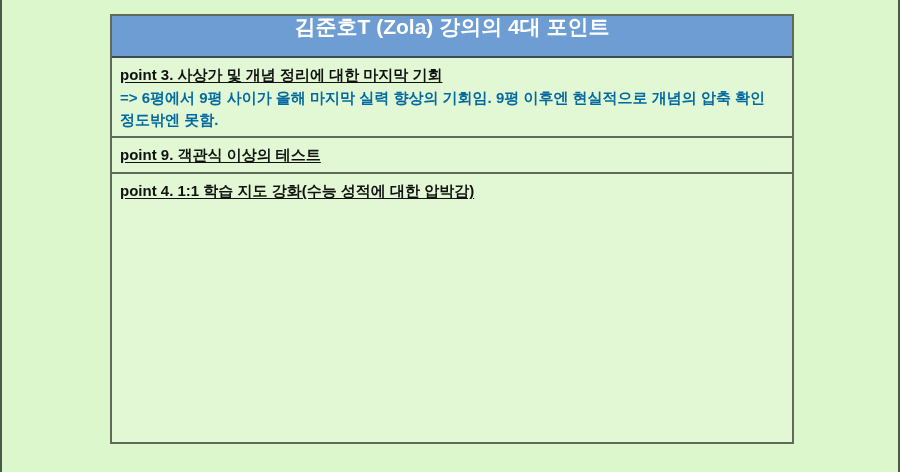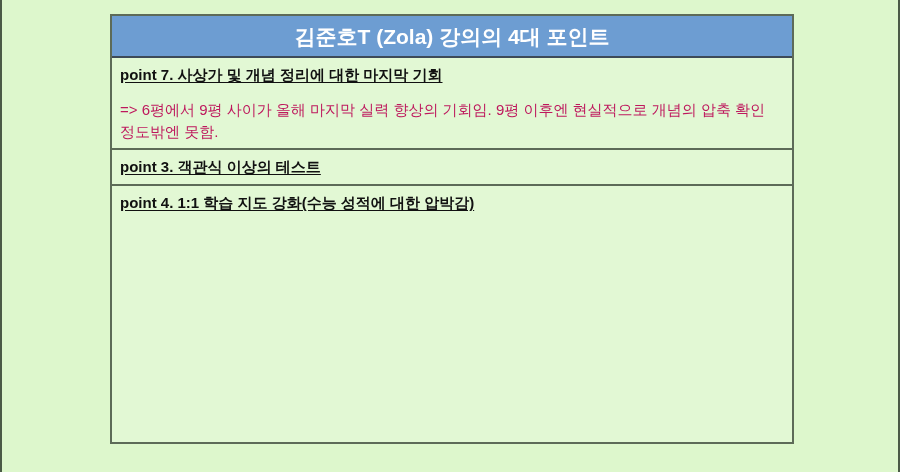--- a/index.html
+++ b/index.html
@@ -38,21 +38,21 @@
     display: flex;
     flex-direction: column;
   }
 
   .card-header {
     background: #6d9dd2;
     border-bottom: 2px solid #3d4a58;
     height: 42px;
     min-height: 42px;
     display: flex;
-    align-items: center;
+    align-items: flex-start;
     justify-content: center;
     box-sizing: border-box;
   }
   .card-header .title-text {
     color: #ffffff;
     font-size: 21px;
     font-weight: bold;
     letter-spacing: 0px;
     line-height: 1;
     text-align: center;
@@ -78,52 +78,52 @@
     font-weight: bold;
     color: #111111;
     text-decoration: underline;
     text-underline-offset: 2px;
     line-height: 1.45;
     white-space: nowrap;
   }
 
   .section-body {
     font-size: 15px;
-    font-weight: normal;
-    color: #be185d;
+    font-weight: bold;
+    color: #0369a1;
     line-height: 1.45;
-    margin-top: 13px;
+    margin-top: 1px;
   }
   .section-body .body-line {
     display: block;
   }
 </style>
 </head>
 <body>
 
 <div id="slide-canvas">
 
   <div id="content-card">
 
     <div class="card-header">
       <span class="title-text">김준호T (Zola) 강의의 4대 포인트</span>
     </div>
 
     <div class="sections">
 
       <div class="section">
-        <div class="section-heading">point 7. 사상가 및 개념 정리에 대한 마지막 기회</div>
+        <div class="section-heading">point 3. 사상가 및 개념 정리에 대한 마지막 기회</div>
         <div class="section-body">
           <span class="body-line">=&gt; 6평에서 9평 사이가 올해 마지막 실력 향상의 기회임. 9평 이후엔 현실적으로 개념의 압축 확인 정도밖엔 못함.</span>
         </div>
       </div>
 
 
       <div class="section">
-        <div class="section-heading">point 3. 객관식 이상의 테스트</div>
+        <div class="section-heading">point 9. 객관식 이상의 테스트</div>
       </div>
 
       <div class="section">
         <div class="section-heading">point 4. 1:1 학습 지도 강화(수능 성적에 대한 압박감)</div>
       </div>
 
     </div>
   </div>
 </div>
 

